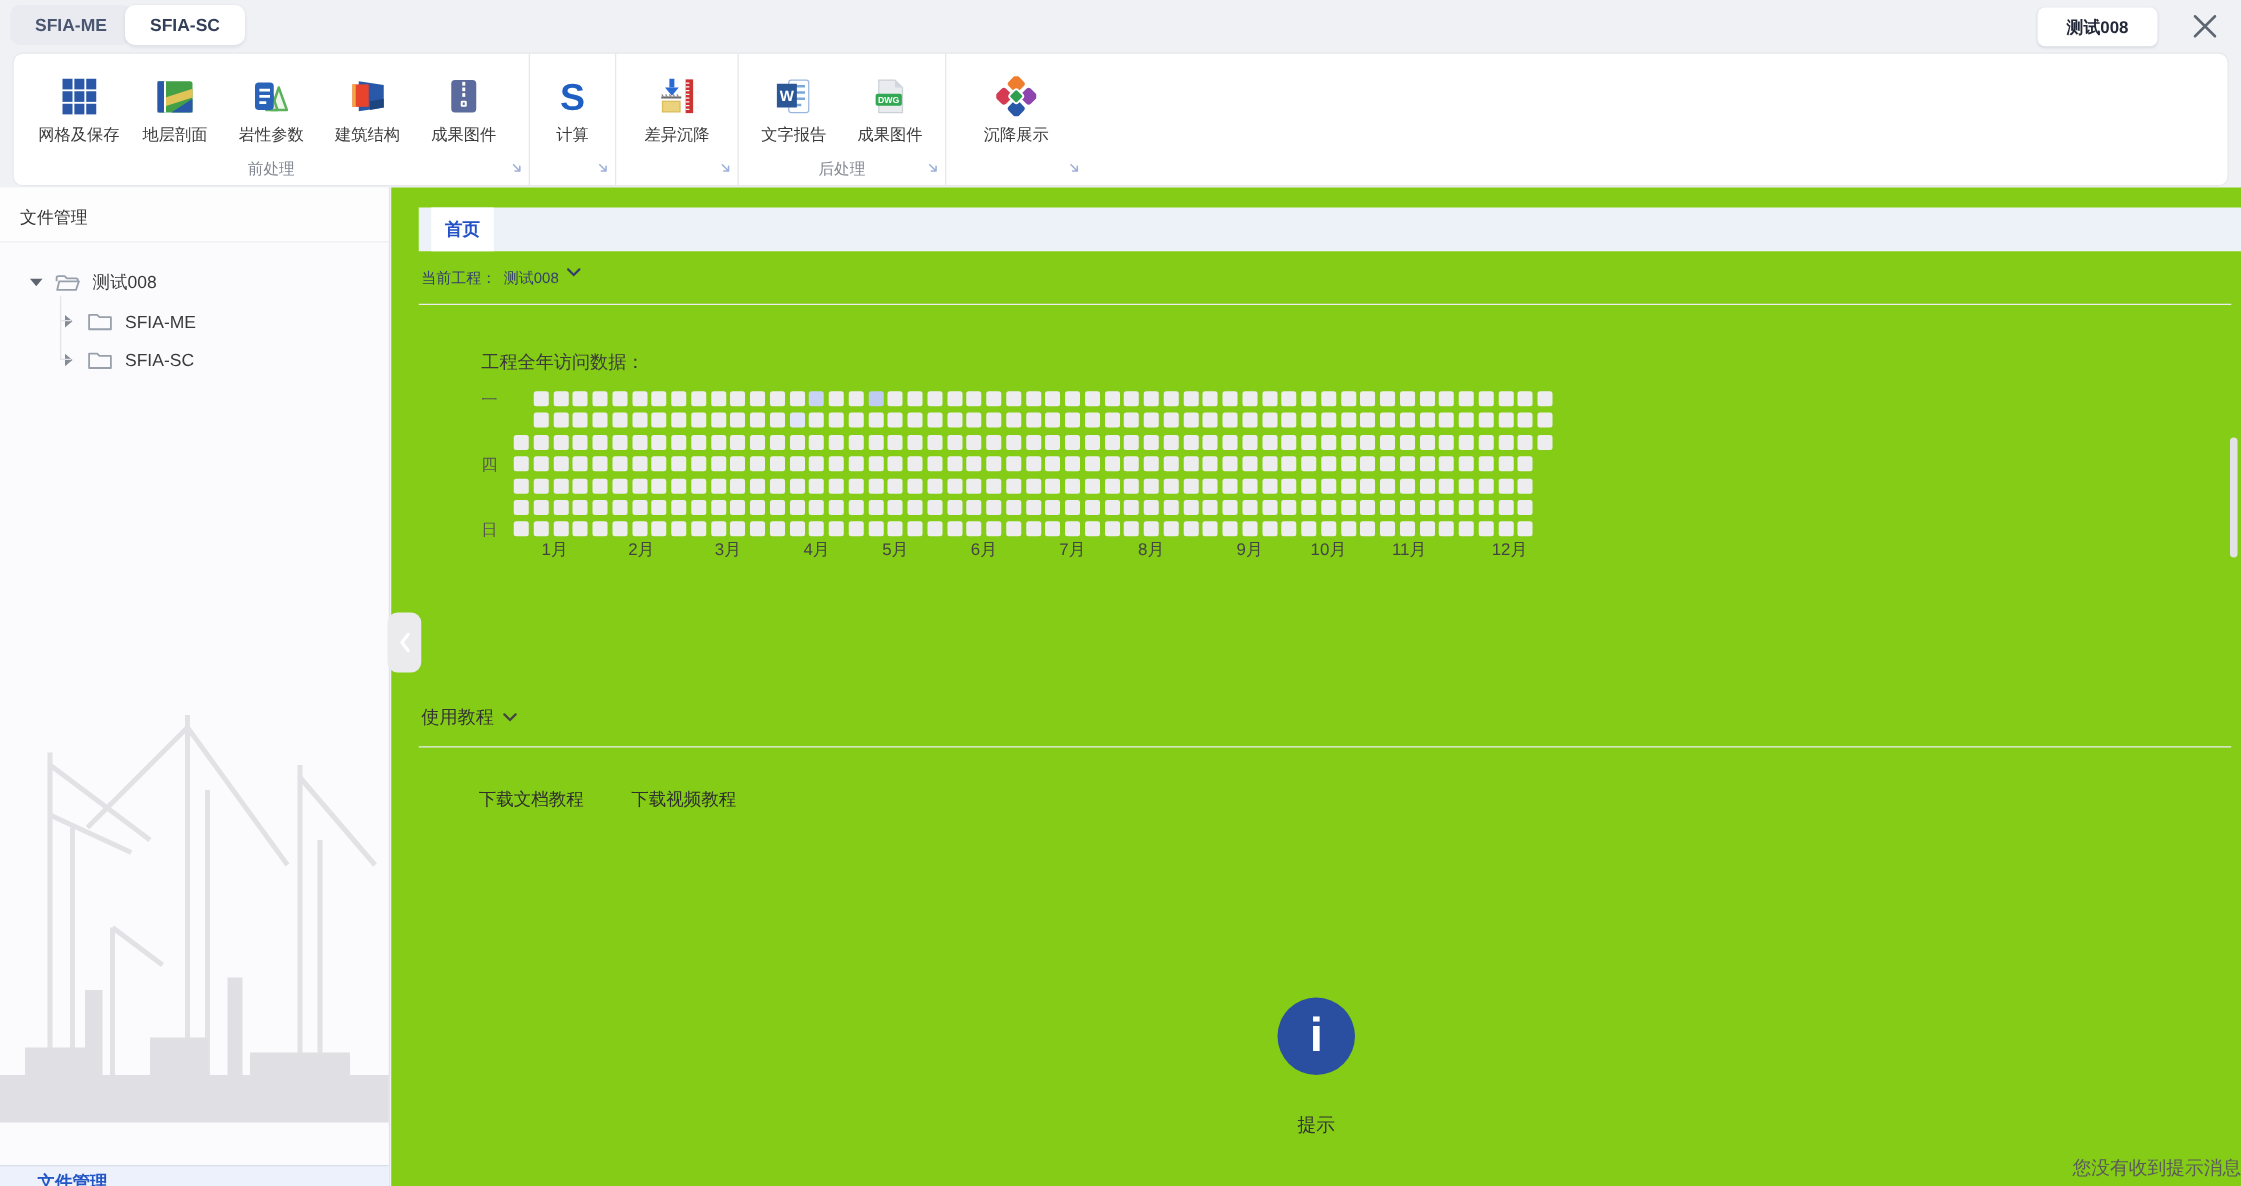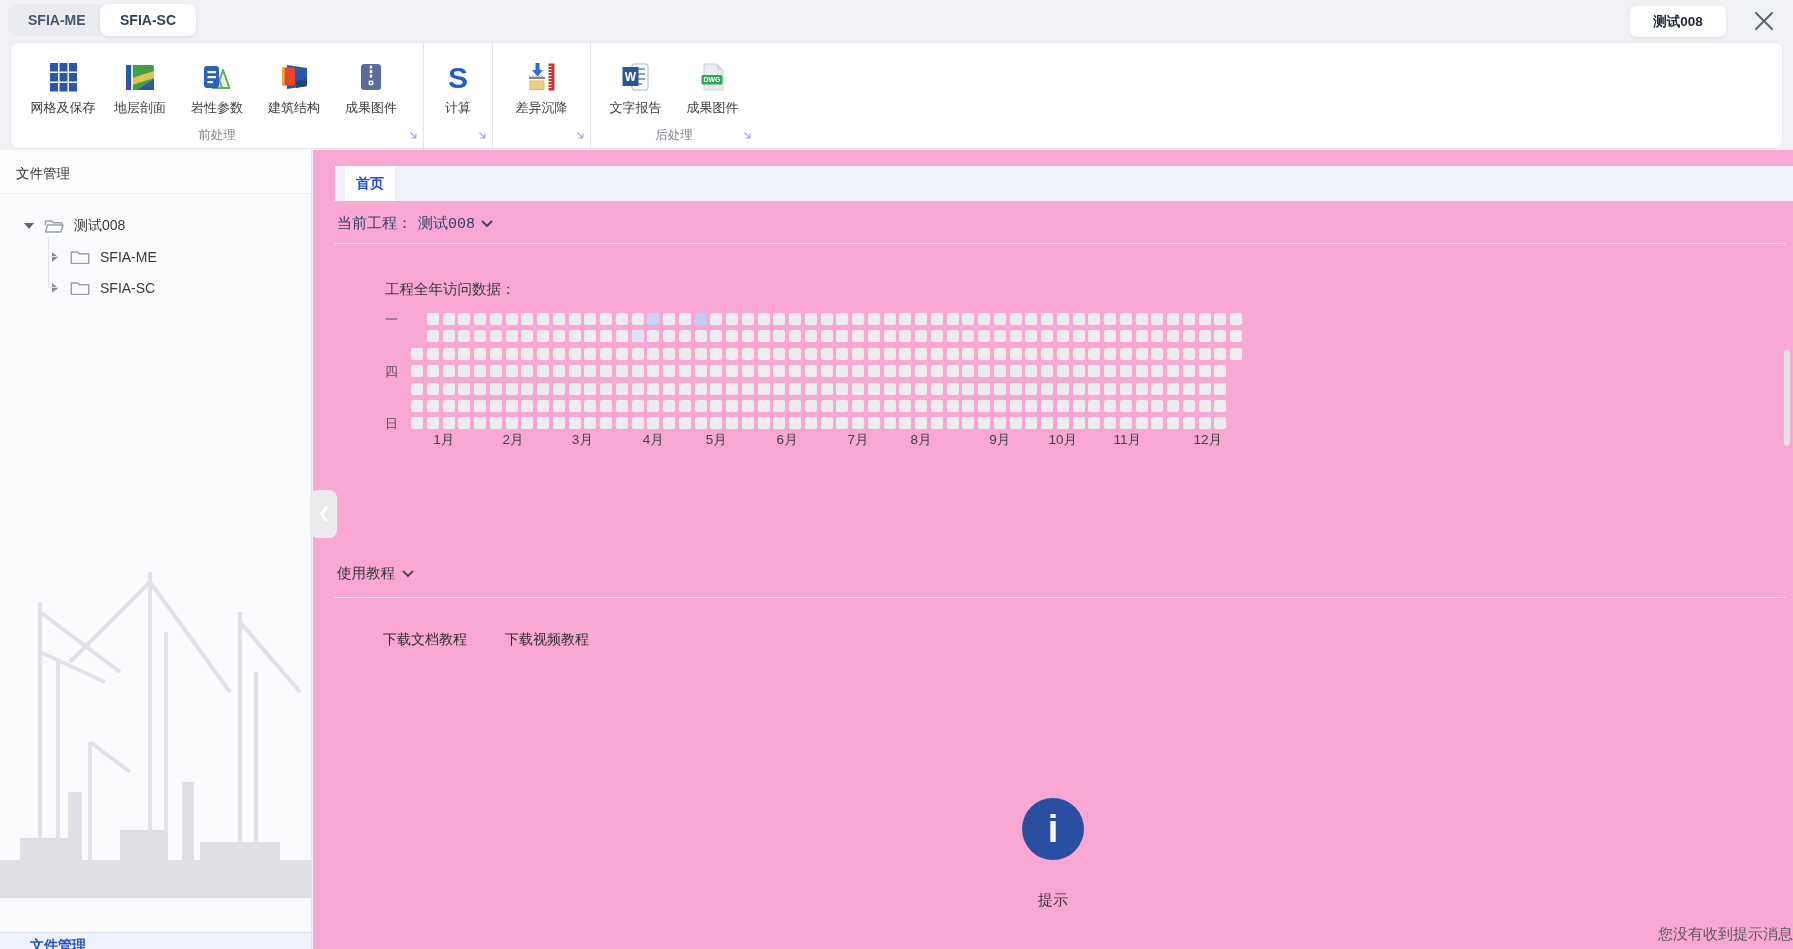--- a/index.html
+++ b/index.html
@@ -54,31 +54,31 @@
   .caret-down  { width:0; height:0; border-left:5px solid transparent; border-right:5px solid transparent; border-top:6px solid #5f6570; }
   .caret-right { width:0; height:0; border-top:5px solid transparent; border-bottom:5px solid transparent; border-left:6px solid #868c97; }
   .tree-icon { margin-right:9px; display:inline-flex; }
   .tree-spacer { width:14px; }
   .watermark { position:absolute; left:0; bottom:17px; z-index:1; }
   .sidebar-bottom { position:absolute; left:0; bottom:0; width:100%; height:17px;
                     background:#edf1fb; border-top:1px solid #d9deea; overflow:visible; z-index:3; }
   .sidebar-bottom span { display:block; margin:4px 0 0 30px; font-size:14px; font-weight:700; color:#2356c5; }
 
   
-  .main { position:absolute; left:313px; top:150px; width:1480px; height:799px; background:#f9a8d4; }
+  .main { position:absolute; left:313px; top:150px; width:1480px; height:799px; background:#84cc16; }
   .strip { position:absolute; left:22px; right:0; height:35px; background:#edf1f8; }
   .strip-home { top:16px; }
   .strip-msg  { left:14px; top:599px; height:37px; border-top:1px solid #e4e7ef; background:#edf1fa; }
   .strip-tab { position:absolute; top:0; bottom:0; background:#fff; display:flex; align-items:center;
                justify-content:center; font-size:14px; font-weight:600; color:#2352c8; }
   .tab-home { left:10px; width:50px; }
   .tab-msg  { left:18px; width:54px; }
 
-  .cur-proj { position:absolute; left:24px; top:64px; font-size:15px; color:#34406b;
-              display:flex; align-items:center; gap:6px;font-family:Liberation Mono, monospace; }
+  .cur-proj { position:absolute; left:24px; top:64px; font-size:12px; color:#34406b;
+              display:flex; align-items:flex-start; gap:6px; }
   .divider { position:absolute; left:22px; right:8px; border-top:1px solid #ebecf0; }
   .hm-title { position:absolute; left:72px; top:130px; font-size:14.5px; color:#3a3a3a; }
   .heatmap { position:absolute; left:72px; top:163px; }
   .hm-days { position:absolute; left:0; top:0; width:20px; }
   .hm-day-label { position:absolute; left:0; font-size:13px; color:#555; }
   .hm-grid { position:absolute; left:26px; top:0; width:836px; height:130px; }
   .hm-cell { position:absolute; width:12px; height:12px; border-radius:2px; background:#ededef; }
   .hm-months { position:absolute; left:26px; top:281px; height:18px; }
   .hm-month { position:absolute; transform:translateX(-50%); font-size:13.5px; color:#444; white-space:nowrap; }
 
@@ -270,20 +270,42 @@
               <path d="M7 3 h13 l6 6 v20 h-19 z" fill="#e9ebef" stroke="#ccd1d8"></path>
               <path d="M20 3 v6 h6 z" fill="#d2d7de"></path>
               <rect x="4.5" y="14" width="21" height="9.5" rx="1.5" fill="#33a852"></rect>
               <text x="15" y="21" text-anchor="middle" font-family="Liberation Sans, sans-serif" font-size="7" font-weight="bold" fill="#fff">DWG</text>
             </svg>
           </span>
           <span class="rlabel">成果图件</span>
         </div>
       </div>
       <div class="rgroup-label">后处理</div>
+      <span class="rgroup-arrow"><svg width="9" height="9" viewBox="0 0 10 10">
+          <path d="M2 2 L7.6 7.6 M7.6 7.6 V3.4 M7.6 7.6 H3.4" stroke="#9eb0d8" stroke-width="1.4" fill="none" stroke-linecap="round"></path>
+        </svg></span>
+    </div>
+    <div class="rgroup" style="width: 112px;">
+      <div class="rgroup-buttons">
+        <div class="rbtn">
+          <span class="ricon">
+            <svg width="32" height="32" viewBox="0 0 32 32">
+              <g transform="rotate(45 16 16)">
+                <rect x="3.5" y="3.5" width="11" height="11" rx="2.5" fill="#ef7d2f"></rect>
+                <rect x="17.5" y="3.5" width="11" height="11" rx="2.5" fill="#8e44ad"></rect>
+                <rect x="3.5" y="17.5" width="11" height="11" rx="2.5" fill="#d63a52"></rect>
+                <rect x="17.5" y="17.5" width="11" height="11" rx="2.5" fill="#2a58a8"></rect>
+                <rect x="11.5" y="11.5" width="9" height="9" rx="2" fill="#2f9e4f" stroke="#fff" stroke-width="1.5"></rect>
+              </g>
+            </svg>
+          </span>
+          <span class="rlabel">沉降展示</span>
+        </div>
+      </div>
+      <div class="rgroup-label"></div>
       <span class="rgroup-arrow"><svg width="9" height="9" viewBox="0 0 10 10">
           <path d="M2 2 L7.6 7.6 M7.6 7.6 V3.4 M7.6 7.6 H3.4" stroke="#9eb0d8" stroke-width="1.4" fill="none" stroke-linecap="round"></path>
         </svg></span>
     </div>
   </div>
 
 <div class="sidebar">
   <div class="sidebar-header">文件管理</div>
   <div class="tree" id="tree">
       <div class="tree-row tree-root">

